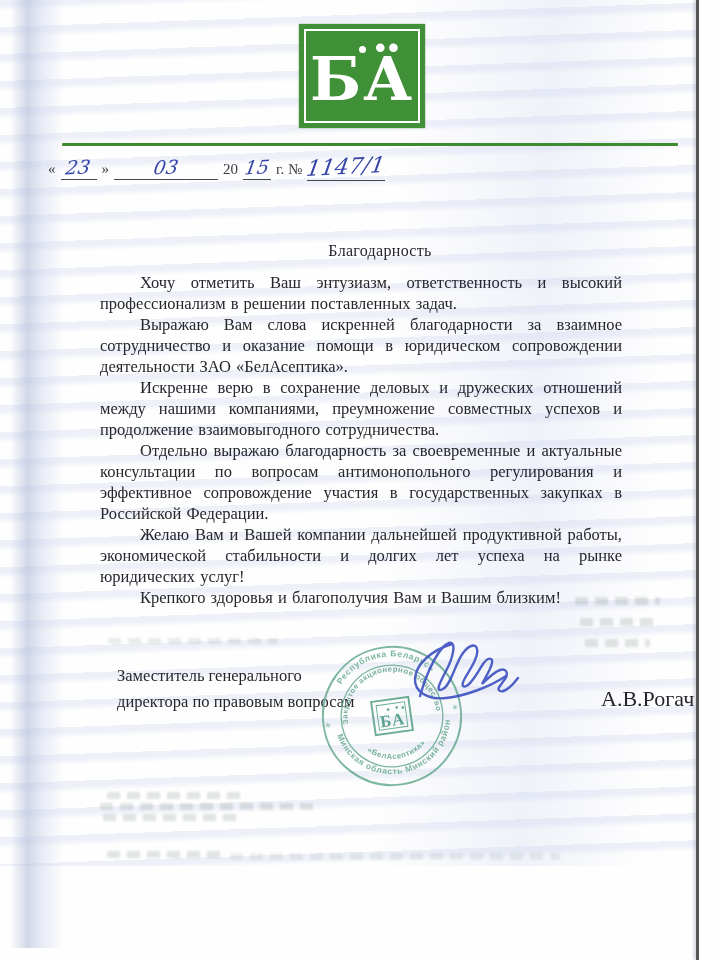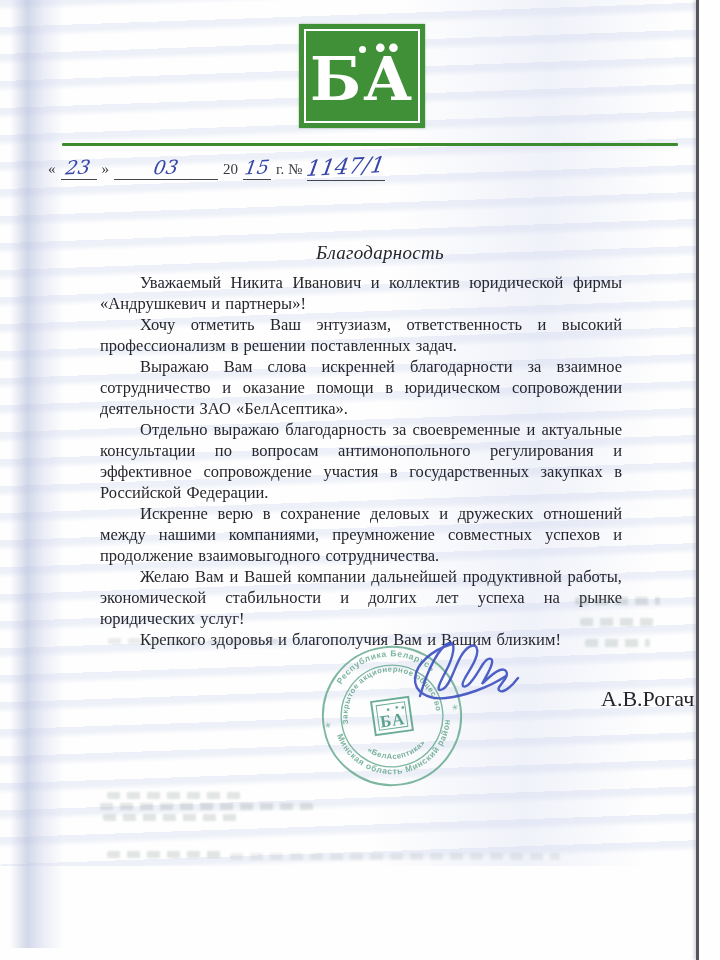--- a/index.html
+++ b/index.html
@@ -56,21 +56,21 @@
   }
   .hw-ink{
     display:inline-block; font-family:"DejaVu Serif", serif; font-style:italic;
     color:#3646a8; font-size:19px; transform:skewX(-12deg) rotate(-3deg);
   }
   .hw-big{ font-size:22px; }
   .printed{ margin:0 2px; }
   
   .title{
     position:absolute; left:100px; top:242px; width:560px; text-align:center;
-    font-size:19px; color:#26262e; letter-spacing:0.3px;font-style:italic;
+    font-size:16px; color:#26262e; letter-spacing:0.3px;
   }
   .body-text{
     position:absolute; left:100px; top:272px; width:522px;
     font-size:16.5px; line-height:21px; color:#26262e;
     text-align:justify; word-spacing:1px;
   }
   .body-text p{ margin:0; text-indent:40px; }
   
   .sig-position{
     position:absolute; left:117px; top:663px; font-size:16.5px; line-height:25.5px;
@@ -117,29 +117,32 @@
     <span class="seg" style="min-width:104px"><span class="hw-ink">03</span></span>
     <span class="printed" style="">20</span>
     <span class="seg" style="min-width:28px"><span class="hw-ink">15</span></span>
     <span class="printed">г. №</span>
     <span class="seg" style="min-width:74px"><span class="hw-ink hw-big">1147/1</span></span>
   </div>
 
   <div class="title">Благодарность</div>
 
   <div class="body-text">
-      <p class="para">Уважаемый Никита Иванович и коллектив юридической фирмы «Андрушкевич и партнеры»!</p>
       <p class="para">Хочу отметить Ваш энтузиазм, ответственность и высокий профессионализм в решении поставленных задач.</p>
       <p class="para">Выражаю Вам слова искренней благодарности за взаимное сотрудничество и оказание помощи в юридическом сопровождении деятельности ЗАО «БелАсептика».</p>
+      <p class="para">Искренне верю в сохранение деловых и дружеских отношений между нашими компаниями, преумножение совместных успехов и продолжение взаимовыгодного сотрудничества.</p>
       <p class="para">Отдельно выражаю благодарность за своевременные и актуальные консультации по вопросам антимонопольного регулирования и эффективное сопровождение участия в государственных закупках в Российской Федерации.</p>
-      <p class="para">Искренне верю в сохранение деловых и дружеских отношений между нашими компаниями, преумножение совместных успехов и продолжение взаимовыгодного сотрудничества.</p>
       <p class="para">Желаю Вам и Вашей компании дальнейшей продуктивной работы, экономической стабильности и долгих лет успеха на рынке юридических услуг!</p>
       <p class="para">Крепкого здоровья и благополучия Вам и Вашим близким!</p>
     </div>
 
+  <div class="sig-position">
+    <div>Заместитель генерального</div>
+    <div>директора по правовым вопросам</div>
+  </div>
   <div class="sig-name">А.В.Рогач</div>
 
   <div class="stamp">
     <svg viewBox="0 0 150 150" width="148" height="148">
       <defs>
         <path id="oTop" d="M 14.5 75 A 60.5 60.5 0 0 1 135.5 75"></path>
         <path id="oBot" d="M 16 75 A 59 59 0 0 0 134 75"></path>
         <path id="iTop" d="M 30 75 A 45 45 0 0 1 120 75"></path>
         <path id="iBot" d="M 31.5 75 A 43.5 43.5 0 0 0 118.5 75"></path>
       </defs>

